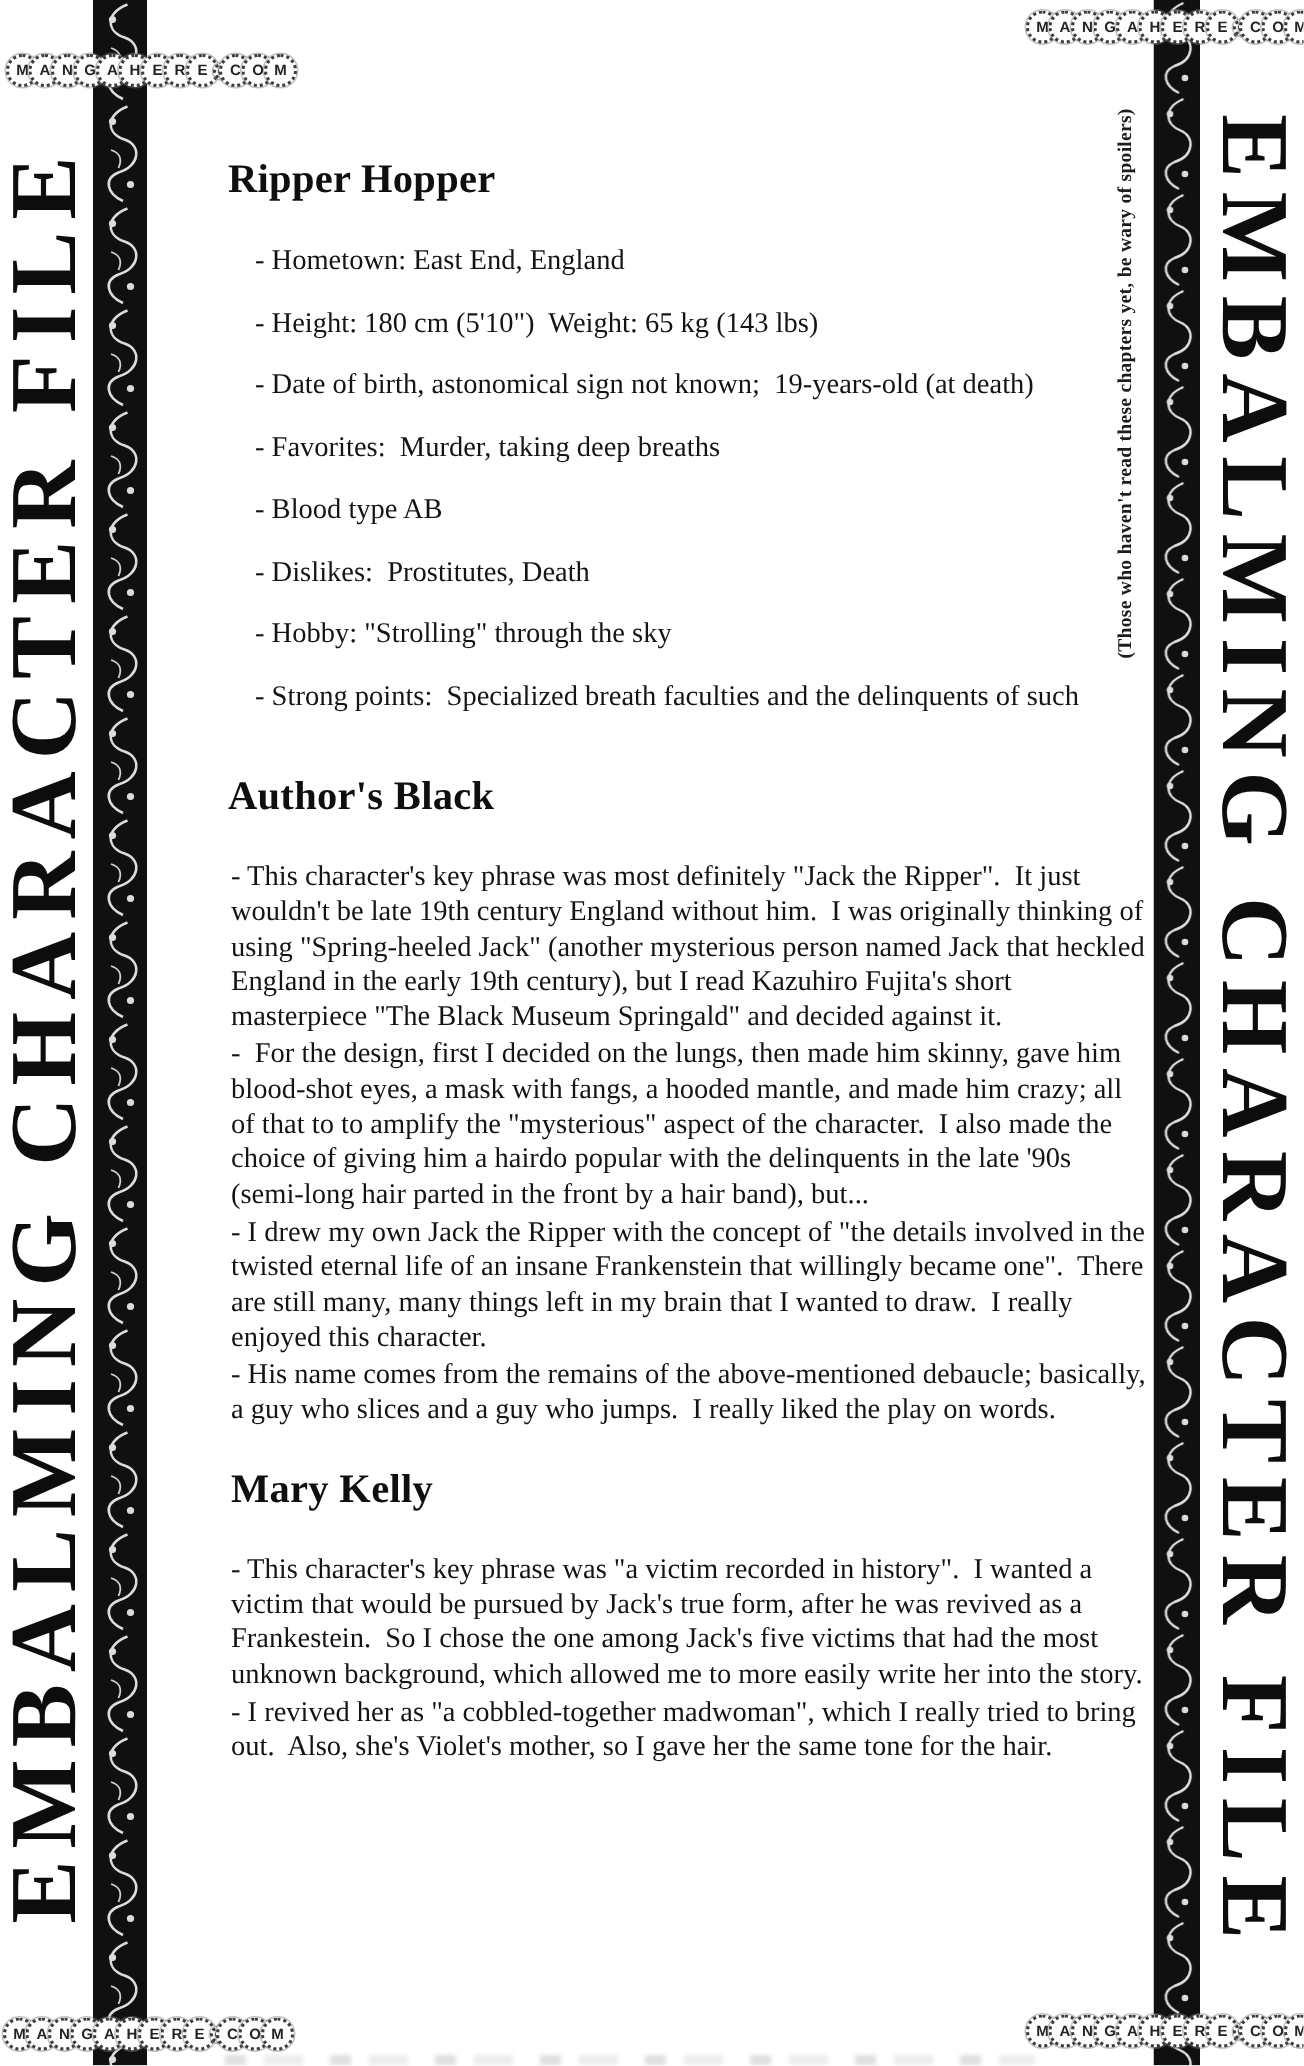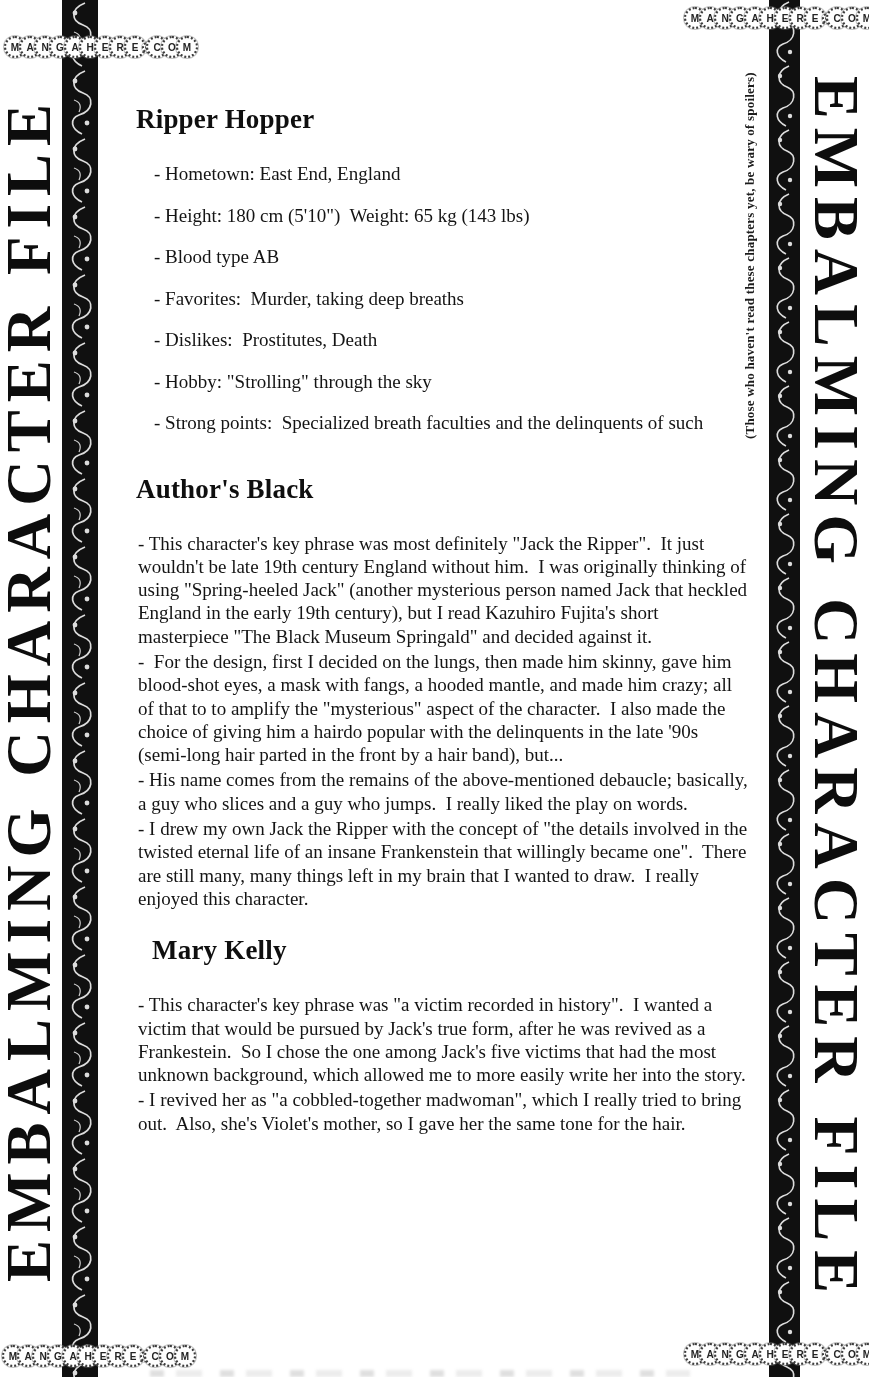--- a/index.html
+++ b/index.html
@@ -35,29 +35,29 @@
   
   .spoiler-note {
     position:absolute; left:742px; top:38px; width:28px; height:436px;
     writing-mode:vertical-rl; transform:rotate(180deg);
     font-size:13px; font-weight:bold; letter-spacing:0.2px; color:#1c1c1c;
     text-align:center; white-space:nowrap;
   }
 
   
   .content {
-    position:absolute; left:136px; top:104px; width:617px;
+    position:absolute; left:152px; top:104px; width:617px;
     color:#141414; font-size:19px;
   }
   .content h1, .content h2 {
     font-size:27px; font-weight:bold; color:#0f0f0f; letter-spacing:0.2px;
   }
   .content h1 { margin:0 0 27px 0; }
   .content h2.an { margin:39px 0 27px 0; }
-  .content h2.mk { margin:25px 0 27px 16px; }
+  .content h2.mk { margin:25px 0 27px 2px; }
   .stats p  { margin:18px; line-height:23.5px; white-space:pre-wrap; }
   .notes p  { margin:2px; line-height:23.3px; white-space:pre-wrap; }
 
   
   .watermark { position:absolute; display:flex; align-items:center; z-index:40; }
   .wm-badge {
     box-sizing:border-box; flex:0 0 auto;
     width:22px; height:22px; margin-left:-7px; border-radius:50%;
     background:#fefefe; border:2px dotted #3c3c3c;
     display:flex; align-items:center; justify-content:center;
@@ -105,33 +105,34 @@
       <rect width="36" height="1377" fill="url(#vineL)"></rect>
     </svg>
   </div>
 
   <div class="content">
     <h1>Ripper Hopper</h1>
 
     <div class="stats">
       <p>- Hometown: East End, England</p>
       <p>- Height: 180 cm (5'10")  Weight: 65 kg (143 lbs)</p>
+      <p>- Date of birth, astonomical sign not known;  19-years-old (at death)</p>
+      <p>- Favorites:  Murder, taking deep breaths</p>
       <p>- Blood type AB</p>
-      <p>- Favorites:  Murder, taking deep breaths</p>
       <p>- Dislikes:  Prostitutes, Death</p>
       <p>- Hobby: "Strolling" through the sky</p>
       <p>- Strong points:  Specialized breath faculties and the delinquents of such</p>
     </div>
 
     <h2 class="an">Author's Black</h2>
     <div class="notes">
       <p>- This character's key phrase was most definitely "Jack the Ripper".  It just wouldn't be late 19th century England without him.  I was originally thinking of using "Spring-heeled Jack" (another mysterious person named Jack that heckled England in the early 19th century), but I read Kazuhiro Fujita's short masterpiece "The Black Museum Springald" and decided against it.</p>
       <p>-  For the design, first I decided on the lungs, then made him skinny, gave him blood-shot eyes, a mask with fangs, a hooded mantle, and made him crazy; all of that to to amplify the "mysterious" aspect of the character.  I also made the choice of giving him a hairdo popular with the delinquents in the late '90s (semi-long hair parted in the front by a hair band), but...</p>
+      <p>- I drew my own Jack the Ripper with the concept of "the details involved in the twisted eternal life of an insane Frankenstein that willingly became one".  There are still many, many things left in my brain that I wanted to draw.  I really enjoyed this character.</p>
       <p>- His name comes from the remains of the above-mentioned debaucle; basically, a guy who slices and a guy who jumps.  I really liked the play on words.</p>
-      <p>- I drew my own Jack the Ripper with the concept of "the details involved in the twisted eternal life of an insane Frankenstein that willingly became one".  There are still many, many things left in my brain that I wanted to draw.  I really enjoyed this character.</p>
     </div>
 
     <h2 class="mk">Mary Kelly</h2>
     <div class="notes">
       <p>- This character's key phrase was "a victim recorded in history".  I wanted a victim that would be pursued by Jack's true form, after he was revived as a Frankestein.  So I chose the one among Jack's five victims that had the most unknown background, which allowed me to more easily write her into the story.</p>
       <p>- I revived her as "a cobbled-together madwoman", which I really tried to bring out.  Also, she's Violet's mother, so I gave her the same tone for the hair.</p>
     </div>
   </div>
 
   <div class="spoiler-note">(Those who haven't read these chapters yet, be wary of spoilers)</div>

